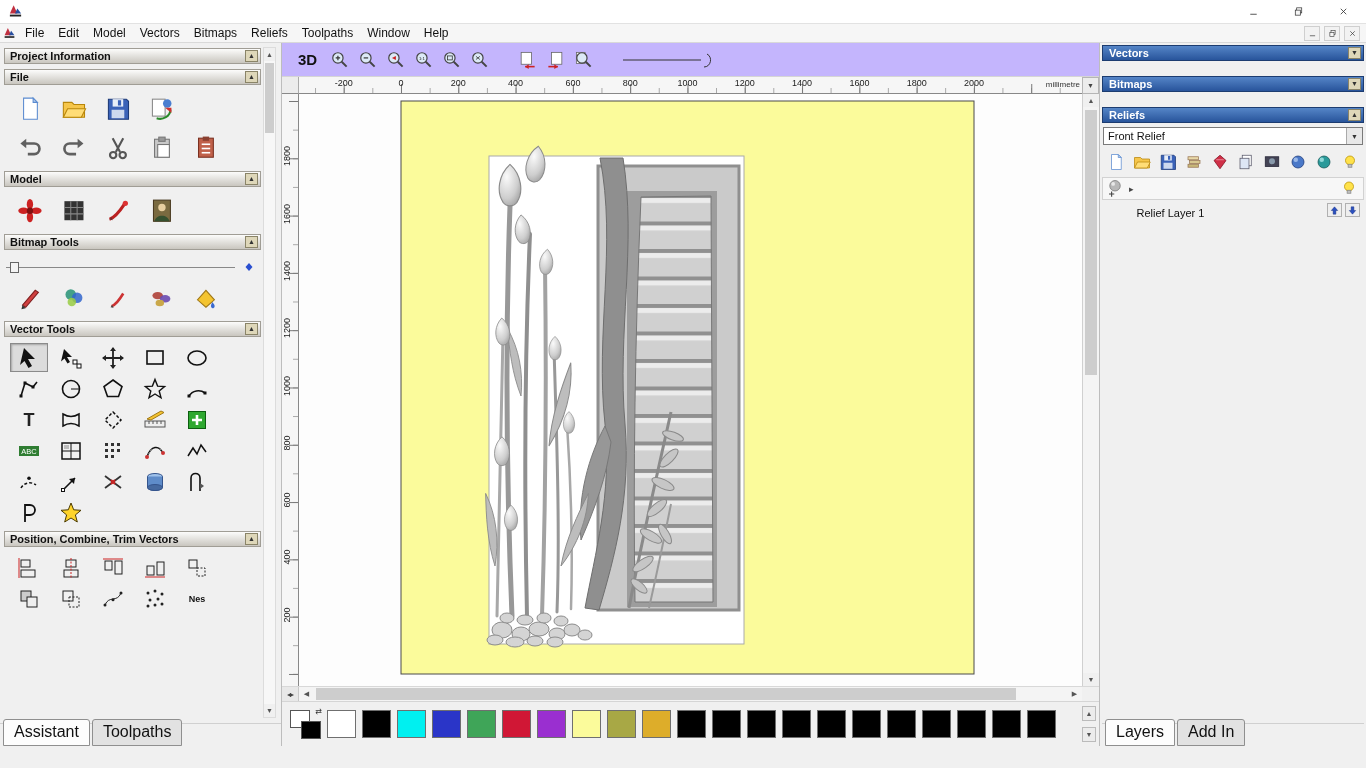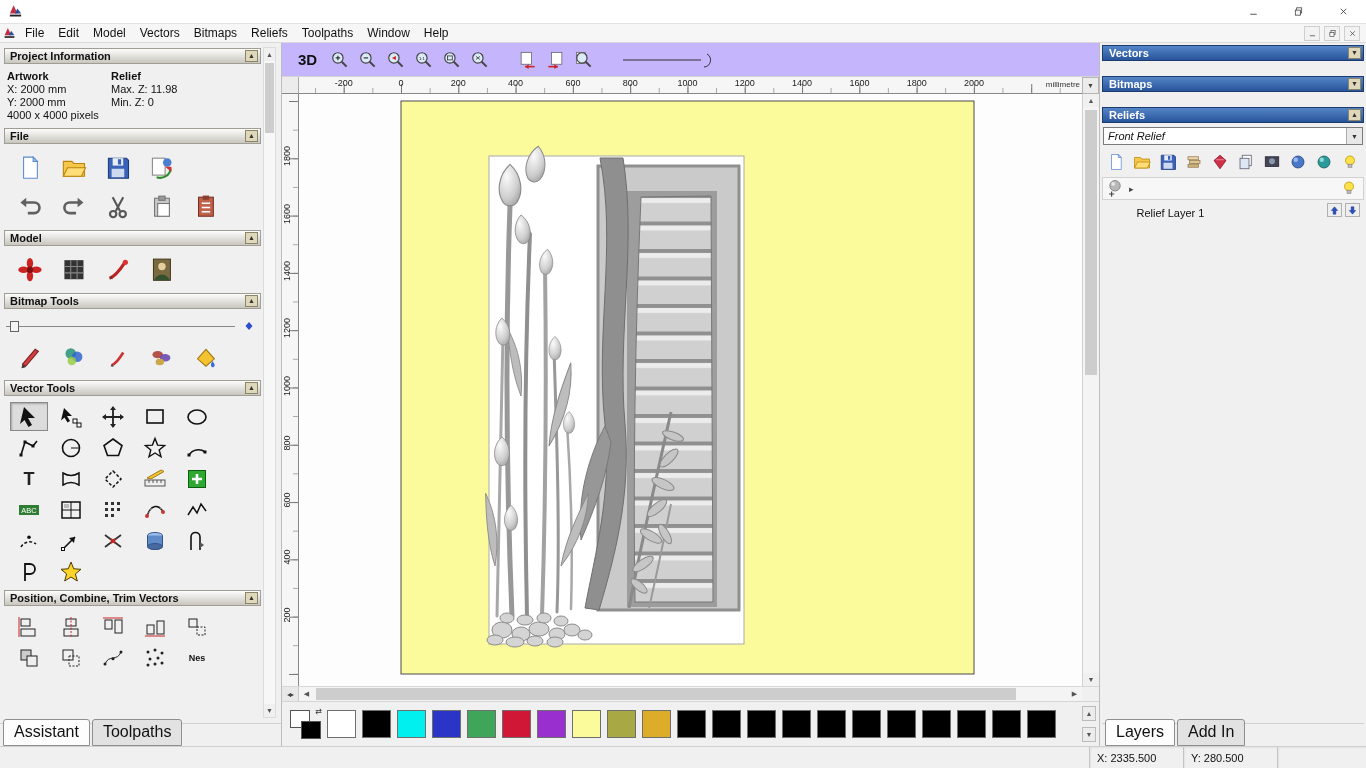--- a/index.html
+++ b/index.html
@@ -102,21 +102,21 @@
   .dual-swatch .swap { position:absolute; right:-1px; top:-3px; font-size:8px; color:#333; }
   .pal-scroll { position:absolute; right:3px; top:4px; bottom:4px; width:14px; display:flex; flex-direction:column; justify-content:space-between; }
   .pal-btn { height:15px; border:1px solid #bbb; background:#ececec; font-size:7px; color:#555; display:flex; align-items:center; justify-content:center; }
 
   
   .right-panel { width:271px; background:#f0f0f0; border-left:1px solid #bdbdbd; display:flex; flex-direction:column; padding:2px 2px 0 2px; }
   .rp-hdr { height:16px; background:linear-gradient(#5585c7,#28549b); color:#fff; font-weight:bold; display:flex; align-items:center; padding:0 2px 0 6px; border:1px solid #1c3c70; margin-bottom:2px; }
   .rp-hdr .spacer { flex:1; }
   .rp-gap { height:13px; }
   .combo { display:flex; height:18px; border:1px solid #7a7a7a; background:#fff; margin:2px 1px 4px 1px; align-items:center; }
-  .combo .val { flex:1; padding-left:4px;font-style:italic; }
+  .combo .val { flex:1; padding-left:4px; }
   .combo .drop { width:16px; height:100%; background:#e8e8e8; border-left:1px solid #aaa; display:flex; align-items:center; justify-content:center; font-size:7px; color:#333; }
   .rp-icon-row { display:flex; gap:2px; padding:2px 2px 4px 2px; }
   .rp-btn { width:24px; height:22px; }
   .rp-btn svg { width:18px; height:18px; }
   .layer-row { height:23px; display:flex; align-items:center; gap:3px; background:#f7f7f7; border:1px solid #d2d2d2; padding:0 3px; }
   .layer-row .tri { font-size:9px; color:#444; }
   .layer-ic { width:20px; height:20px; display:inline-flex; }
   .layer-ic svg { width:18px; height:18px; }
   .layer-name { flex:1;margin-top:48px; }
   .layer-arrows { display:flex; justify-content:flex-end; gap:3px; padding:3px 4px 0 0; }
@@ -202,30 +202,20 @@
   </div>
 
   <div class="main">
 
     <div class="left-panel" data-name="assistant-panel">
       <div class="lp-content">
         <div class="sec-hdr" data-name="project-information-header">
           <span data-name="project-information-title">Project Information</span>
           <span class="spacer"></span>
           <span class="hdr-btn" data-name="collapse-section-button">▲</span>
-        </div>
-        <div class="pi-grid" data-name="project-information">
-          <span class="b" data-name="artwork-heading">Artwork</span>
-          <span class="b" data-name="relief-heading">Relief</span>
-          <span data-name="artwork-x">X: 2000 mm</span>
-          <span data-name="relief-max-z">Max. Z: 11.98</span>
-          <span data-name="artwork-y">Y: 2000 mm</span>
-          <span data-name="relief-min-z">Min. Z: 0</span>
-          <span data-name="artwork-pixels">4000 x 4000 pixels</span>
-          <span></span>
         </div>
 
         <div class="sec-hdr" data-name="file-section-header">
           <span data-name="file-section-title">File</span>
           <span class="spacer"></span>
           <span class="hdr-btn" data-name="collapse-section-button">▲</span>
         </div>
         <div class="icon-row" data-name="file-icons-row-1">
             <span class="ic big-btn" data-name="new-document-icon">
               <svg viewBox="0 0 24 24">
@@ -1028,20 +1018,14 @@
           </span>
       </div>
       <div class="rp-spacer"></div>
       <div class="rp-tabs" data-name="right-panel-tabs">
         <span class="tab active" data-name="tab-layers">Layers</span>
         <span class="tab" data-name="tab-add-in">Add In</span>
       </div>
     </div>
   </div>
 
-  <div class="statusbar" data-name="statusbar">
-    <div class="sb-fill"></div>
-    <div class="sb-seg" data-name="cursor-x-coordinate">X: 2335.500</div>
-    <div class="sb-seg" data-name="cursor-y-coordinate">Y: 280.500</div>
-    <div class="sb-seg end" data-name="status-blank-segment"></div>
-  </div>
 
 </div>
 
 </body></html>

